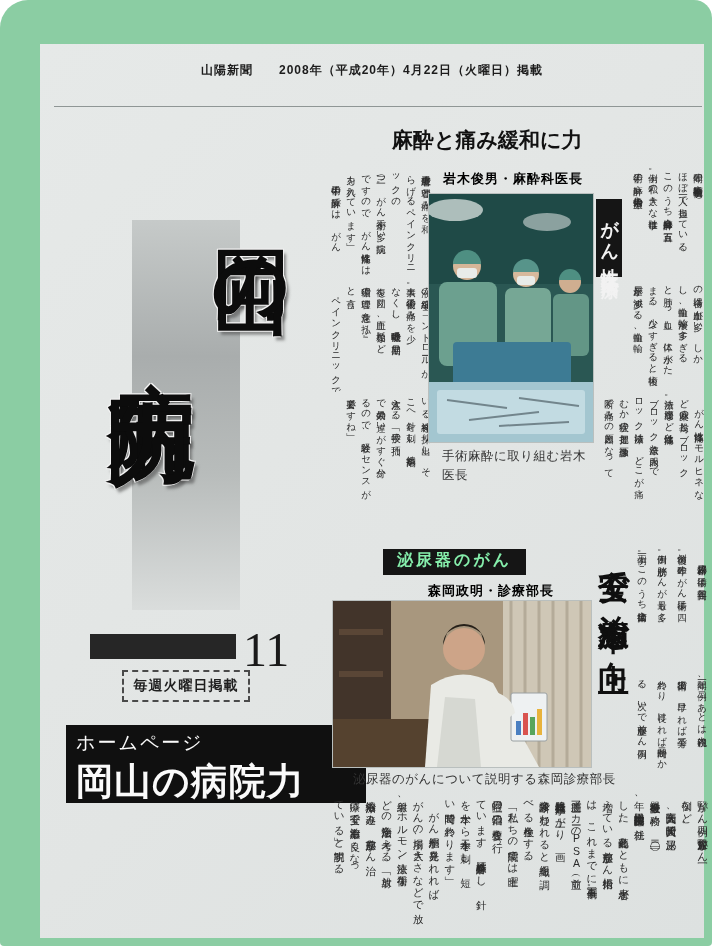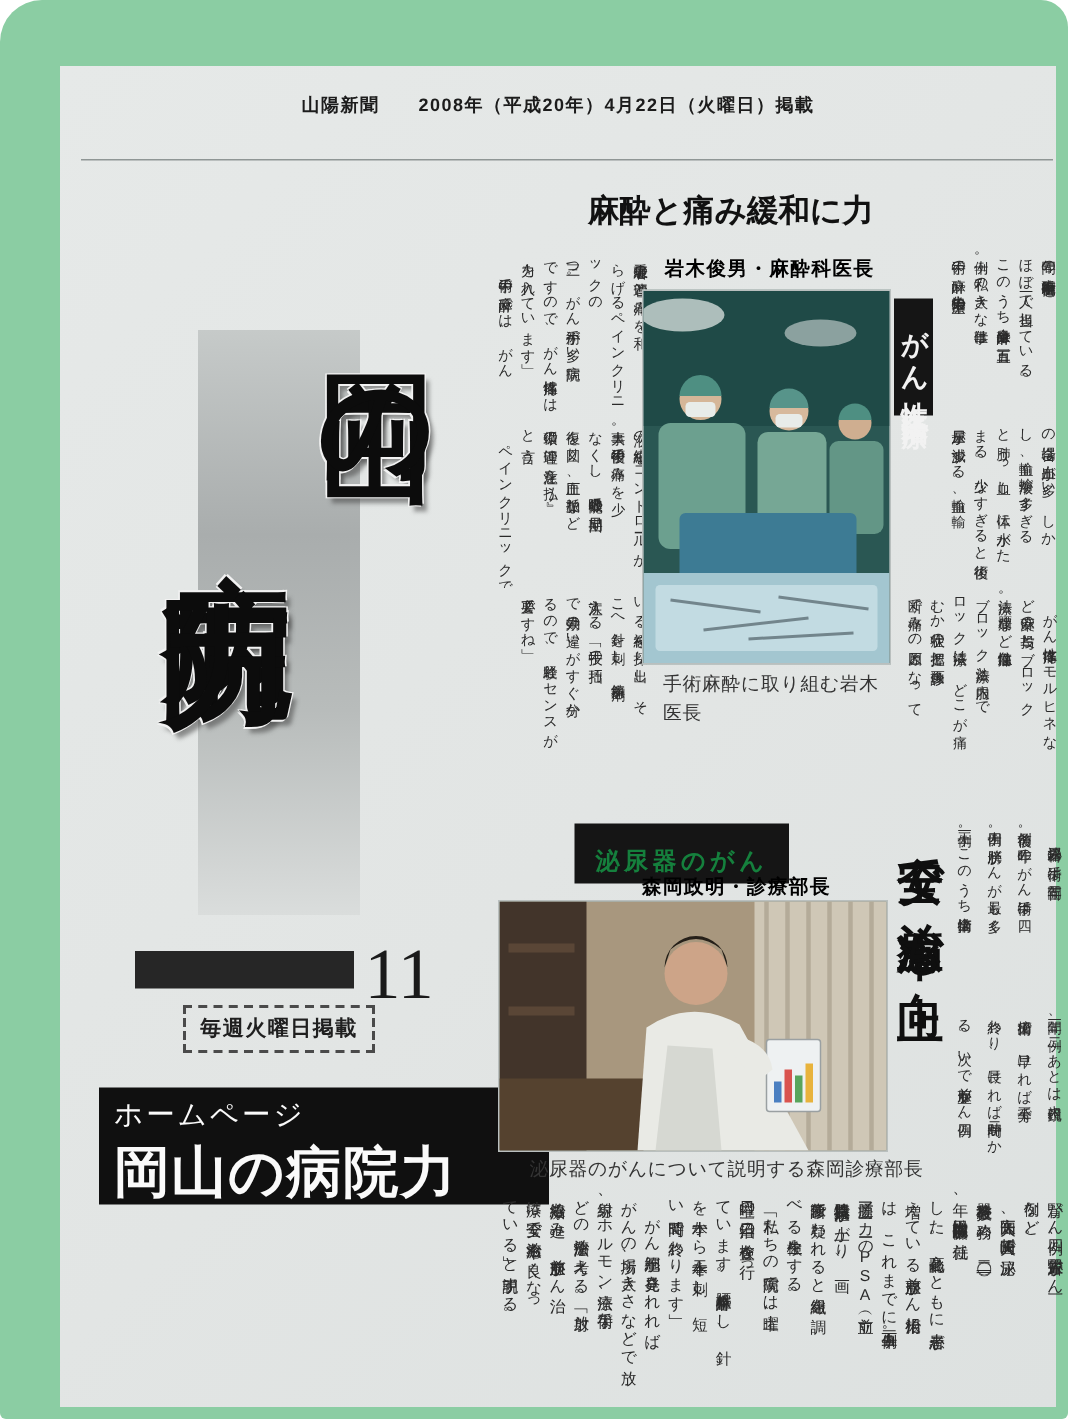--- a/index.html
+++ b/index.html
@@ -23,22 +23,22 @@
   .vband.wide span{line-height:20px;}
   .vband.bottom{font-size:10.5px;}
   .vband.bottom span{line-height:15.8px;}
 
   
   .headline-h{left:392px;top:126px;font-family:"Liberation Serif","DejaVu Serif",serif;
               font-weight:bold;font-size:21px;color:#111;letter-spacing:0px;white-space:nowrap;}
   .byline{font-size:13px;font-weight:bold;color:#000000;letter-spacing:1px;white-space:nowrap;text-align:right;}
   .vlabel{writing-mode:vertical-rl;text-orientation:upright;background:#151515;color:#f2f2f2;
           font-size:18px;font-weight:bold;letter-spacing:3px;padding:8px 3px;line-height:1.1;}
-  .hlabel{background:#151515;color:#15803d;font-size:16px;font-weight:bold;
-          letter-spacing:3px;padding:15px 14px 4px 14px;}
+  .hlabel{background:#151515;color:#86efac;font-size:16px;font-weight:bold;
+          letter-spacing:3px;padding:1px 14px 4px 14px;}
   .vheadline{writing-mode:vertical-rl;text-orientation:upright;
              font-family:"Liberation Serif","DejaVu Serif",serif;font-weight:bold;
              font-size:31px;color:#0f0f0f;letter-spacing:3px;}
 
   
   .gray-band{left:132px;top:220px;width:108px;height:390px;
              background:linear-gradient(180deg,#c6cac9 0%,#a9adad 35%,#b8bcbb 65%,#dadddc 100%);}
   .m-title{writing-mode:vertical-rl;text-orientation:upright;
            font-family:"DejaVu Serif","Liberation Serif",serif;font-weight:bold;color:#0c0c0c;
            text-shadow:-1px -1px 0 #f2f2f2,1px -1px 0 #f2f2f2,-1px 1px 0 #f2f2f2,3px 4px 3px rgba(70,70,70,.55);}

